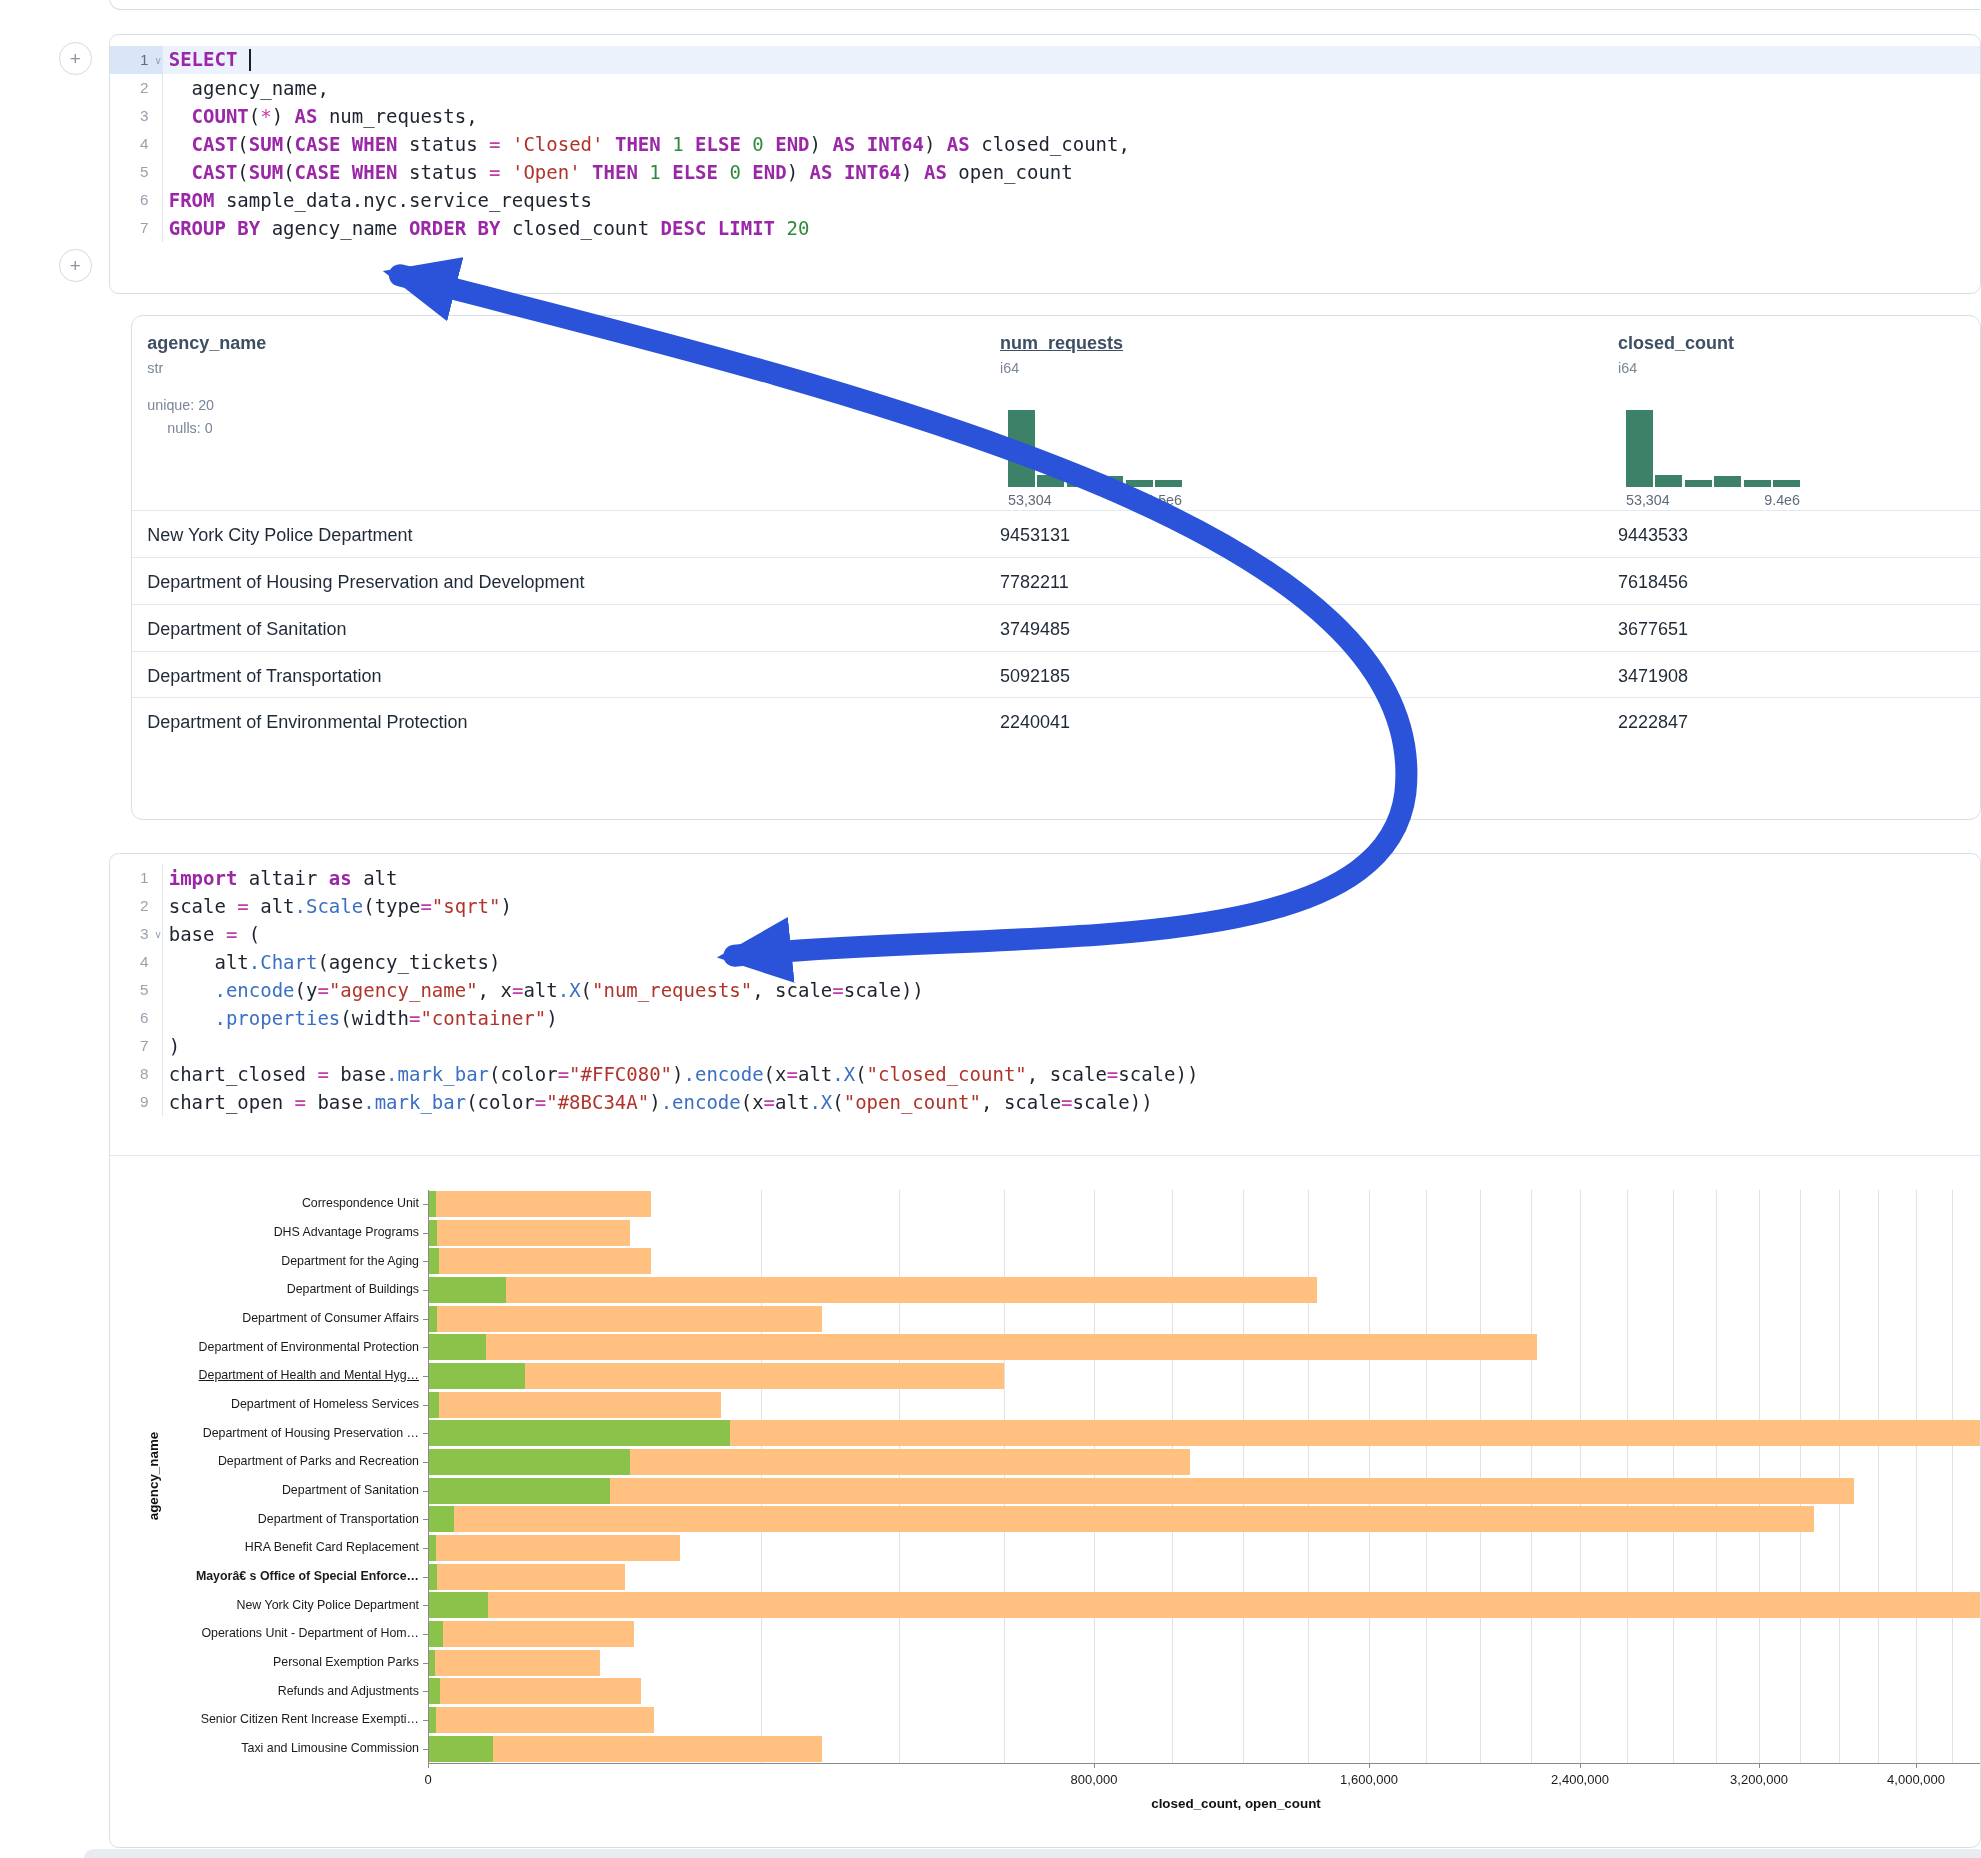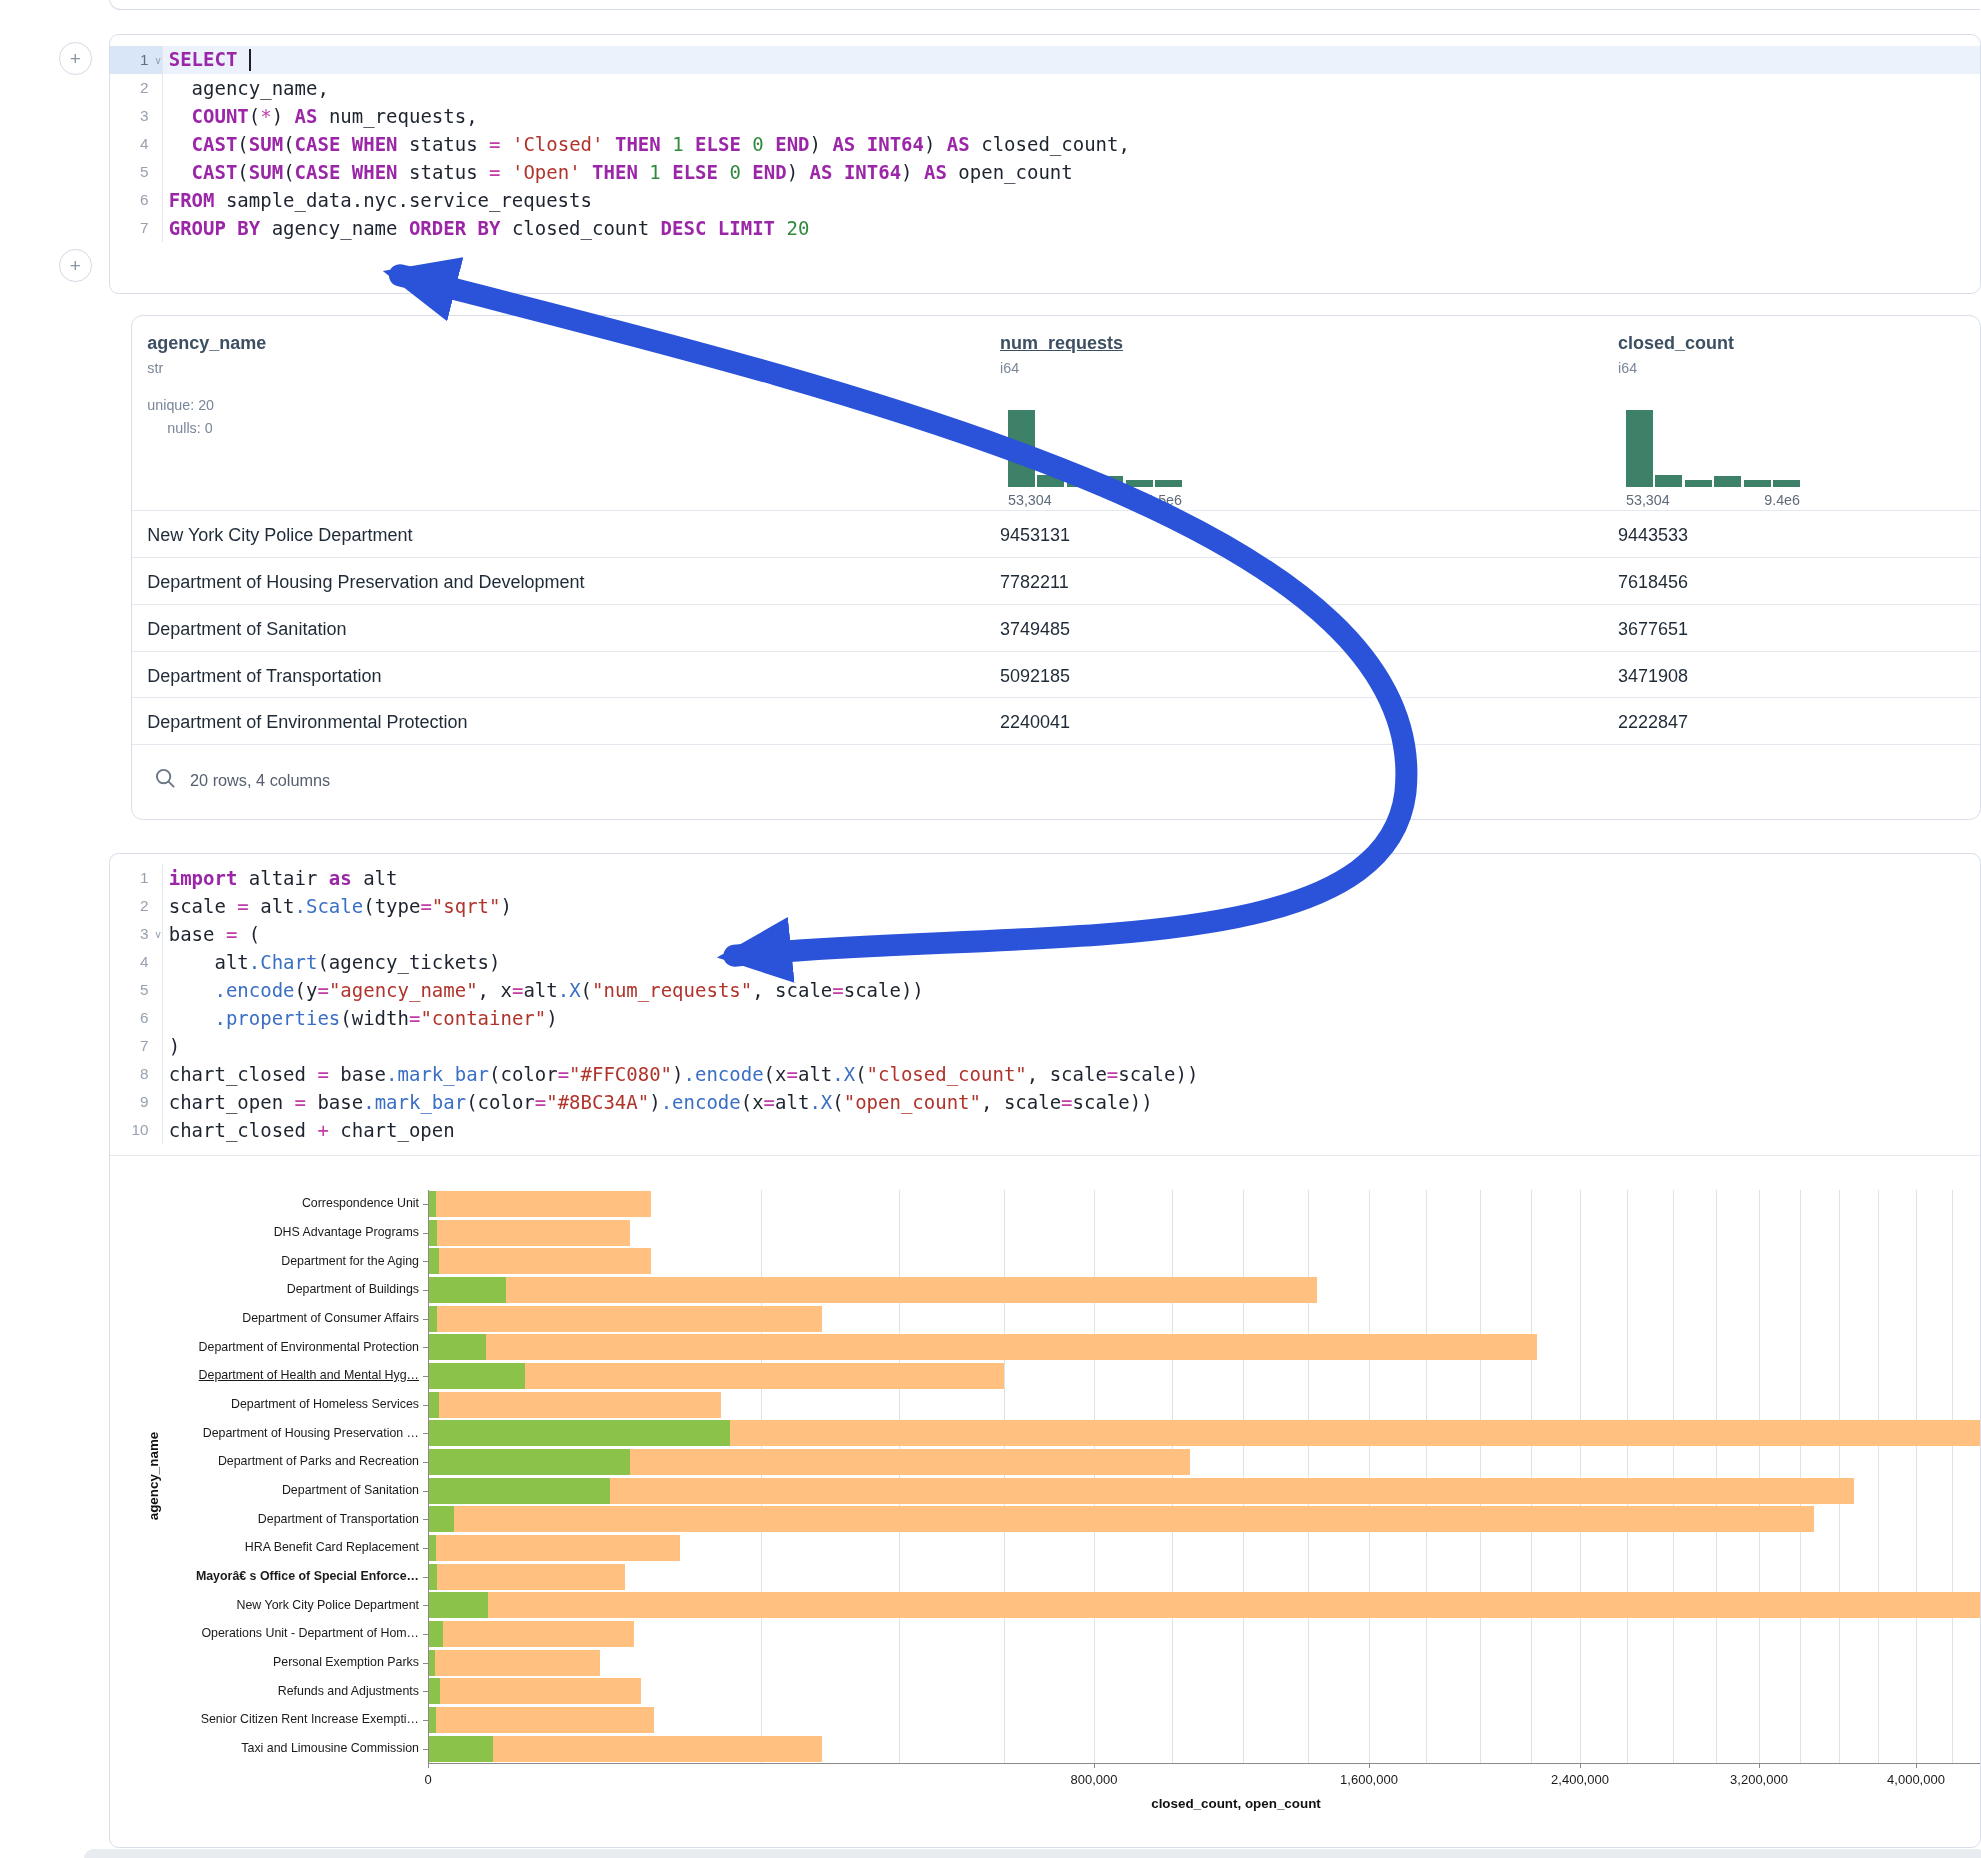--- a/index.html
+++ b/index.html
@@ -173,27 +173,20 @@
           <div class="tcell" style="left: 868px;">5092185</div>
           <div class="tcell" style="left: 1486px;">3471908</div>
         </div>
         <div class="trow" style="top: 381px;">
           <div class="tcell" style="left: 15.3px;">Department of Environmental Protection</div>
           <div class="tcell" style="left: 868px;">2240041</div>
           <div class="tcell" style="left: 1486px;">2222847</div>
         </div>
       </div>
 
-    <div id="tfooter" style="top:428px;">
-      <svg width="21" height="21" style="position:absolute;left:23px;top:23px;" viewBox="0 0 22 22">
-        <circle cx="9" cy="9" r="7" fill="none" stroke="#6b7684" stroke-width="2"></circle>
-        <line x1="14" y1="14" x2="20" y2="20" stroke="#6b7684" stroke-width="2"></line>
-      </svg>
-      <span id="tfooter-text">20 rows, 4 columns</span>
-    </div>
   </div>
 
   <div class="card" style="left:109px;top:853px;width:1870px;height:993px;border-radius:9.6px;overflow:hidden;">
     <div class="codeblock" id="py-lines" style="top:9.6px;">
         <div class="crow">
           <div class="gut">
             <span class="lnum">1</span>
           </div>
           <div class="ctext"><span class="c-kw">import</span><span class="c-pl"> altair </span><span class="c-kw">as</span><span class="c-pl"> alt</span></div>
         </div>
@@ -238,26 +231,20 @@
           <div class="gut">
             <span class="lnum">8</span>
           </div>
           <div class="ctext"><span class="c-pl">chart_closed </span><span class="c-op">=</span><span class="c-pl"> base</span><span class="c-fn">.mark_bar</span><span class="c-pl">(color</span><span class="c-op">=</span><span class="c-str">"#FFC080"</span><span class="c-pl">)</span><span class="c-fn">.encode</span><span class="c-pl">(x</span><span class="c-op">=</span><span class="c-pl">alt</span><span class="c-fn">.X</span><span class="c-pl">(</span><span class="c-str">"closed_count"</span><span class="c-pl">, scale</span><span class="c-op">=</span><span class="c-pl">scale))</span></div>
         </div>
         <div class="crow">
           <div class="gut">
             <span class="lnum">9</span>
           </div>
           <div class="ctext"><span class="c-pl">chart_open </span><span class="c-op">=</span><span class="c-pl"> base</span><span class="c-fn">.mark_bar</span><span class="c-pl">(color</span><span class="c-op">=</span><span class="c-str">"#8BC34A"</span><span class="c-pl">)</span><span class="c-fn">.encode</span><span class="c-pl">(x</span><span class="c-op">=</span><span class="c-pl">alt</span><span class="c-fn">.X</span><span class="c-pl">(</span><span class="c-str">"open_count"</span><span class="c-pl">, scale</span><span class="c-op">=</span><span class="c-pl">scale))</span></div>
-        </div>
-        <div class="crow">
-          <div class="gut">
-            <span class="lnum">10</span>
-          </div>
-          <div class="ctext"><span class="c-pl">chart_closed </span><span class="c-op">+</span><span class="c-pl"> chart_open</span></div>
         </div>
       </div>
     <div style="position:absolute;left:0;right:0;top:301px;height:1px;background:#e3e8ee;"></div>
     <div id="chart-area">
         <div class="gridline" style="left: 651px; top: 336px; height: 574px;"></div>
         <div class="gridline" style="left: 789px; top: 336px; height: 574px;"></div>
         <div class="gridline" style="left: 894px; top: 336px; height: 574px;"></div>
         <div class="gridline" style="left: 984px; top: 336px; height: 574px;"></div>
         <div class="gridline" style="left: 1062px; top: 336px; height: 574px;"></div>
         <div class="gridline" style="left: 1133px; top: 336px; height: 574px;"></div>

